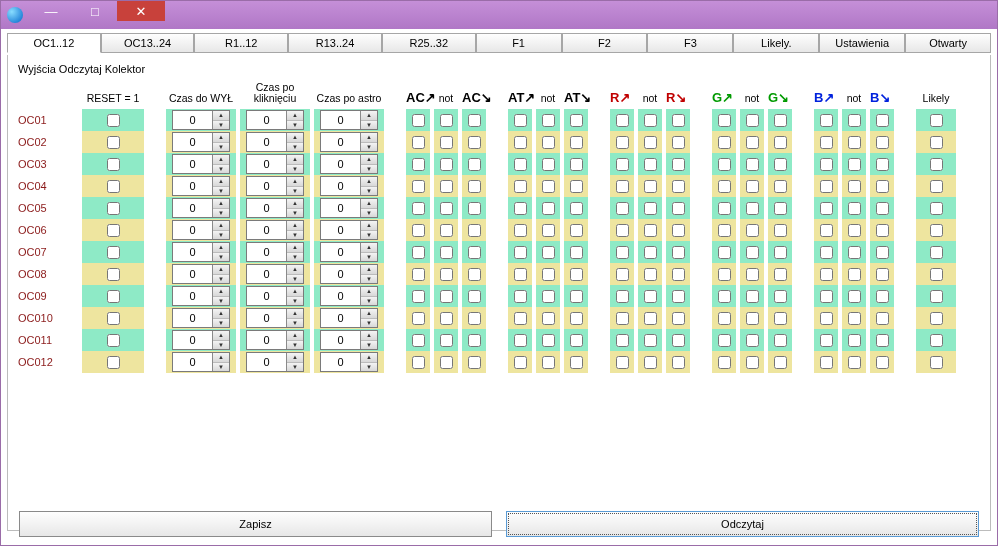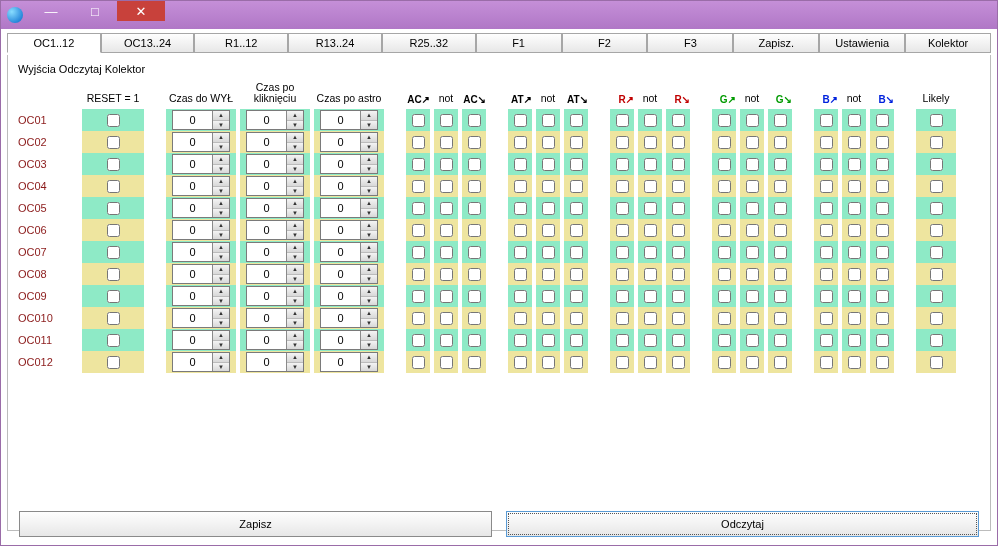--- a/index.html
+++ b/index.html
@@ -24,21 +24,21 @@
 .even{background:#8eeac6}
 .odd{background:#eee59f}
 .rowlabel{color:#8b1a1a;font-weight:normal;font-size:11px;text-align:left;padding-left:2px}
 .cbwrap{display:flex;align-items:center;justify-content:center}
 input[type=checkbox]{width:13px;height:13px;margin:0}
 .spin{display:flex;align-items:stretch;height:20px;border:1px solid #7a7a7a;background:#fff;width:58px;margin:0 auto;box-sizing:border-box}
 .spin .val{flex:1;text-align:center;line-height:18px;font-size:11px}
 .spin .btns{width:16px;display:flex;flex-direction:column;border-left:1px solid #8a8a8a}
 .spin .btns .sb{flex:1;background:linear-gradient(#f4f4f4,#d8d8d8);display:flex;align-items:center;justify-content:center;font-size:6px;line-height:1;color:#333}
 .spin .btns .sb:first-child{border-bottom:1px solid #bbb}
-.collab{font-weight:bold;font-size:10px;text-align:right}
+.collab{font-weight:bold;font-size:13px;text-align:left}
 .c-black{color:#000}.c-red{color:#c00000}.c-green{color:#009a00}.c-blue{color:#0022dd}
 .footer{position:absolute;left:18px;right:18px;bottom:8px;display:flex;gap:14px}
 .fbtn{flex:1;height:24px;border:1px solid #8a8a8a;background:linear-gradient(#fefefe,#e7e7e7);font-size:11px;display:flex;align-items:center;justify-content:center;cursor:default}
 .fbtn.focus{outline:1px dotted #555;outline-offset:-3px;border-color:#5a9bd5}
 .spacer{background:transparent}
 </style>
 </head>
 <body>
 
 <div class="window">
@@ -54,23 +54,23 @@
   <div class="body">
     <div class="tabs" id="tabstrip">
         <div class="tab active">OC1..12</div>
         <div class="tab">OC13..24</div>
         <div class="tab">R1..12</div>
         <div class="tab">R13..24</div>
         <div class="tab">R25..32</div>
         <div class="tab big">F1</div>
         <div class="tab big">F2</div>
         <div class="tab big">F3</div>
-        <div class="tab big">Zapisz.</div>
+        <div class="tab big">Likely.</div>
         <div class="tab big">Ustawienia</div>
-        <div class="tab big">Kolektor</div>
+        <div class="tab big">Otwarty</div>
       </div>
 
     <div class="panel">
       <div class="section-title">Wyjścia Odczytaj Kolektor</div>
 
       <div class="grid" id="grid">
           <div class="spacer"></div>
           <div class="hdr tall">RESET = 1</div>
           <div class="spacer"></div>
           <div class="hdr tall">Czas do WYŁ</div>

